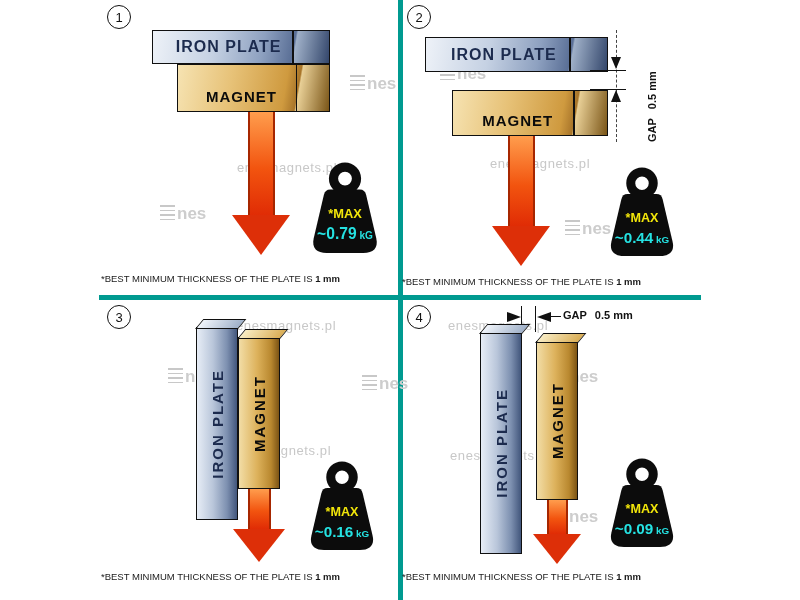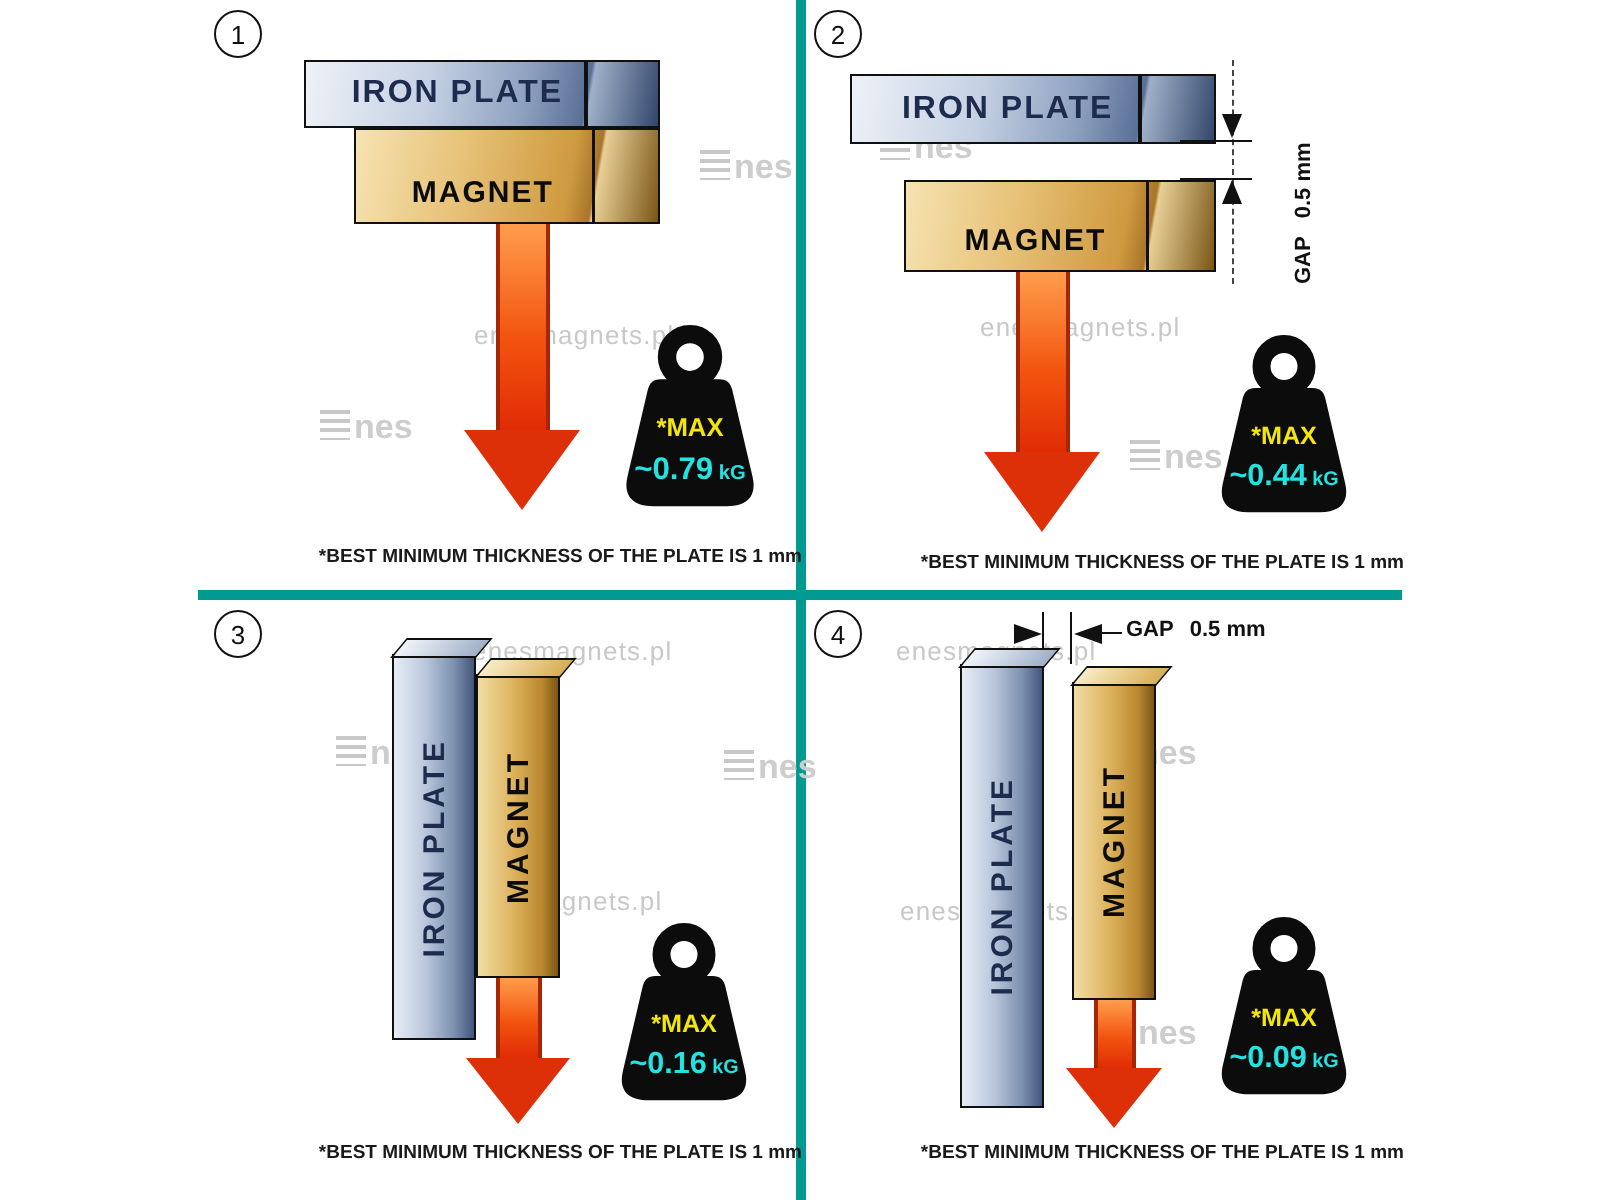--- a/index.html
+++ b/index.html
@@ -80,21 +80,21 @@
   .tri.up   { border-left:5px solid transparent; border-right:5px solid transparent; border-bottom:12px solid #111; }
   .tri.right{ border-top:5px solid transparent; border-bottom:5px solid transparent; border-left:14px solid #111; }
   .tri.left { border-top:5px solid transparent; border-bottom:5px solid transparent; border-right:14px solid #111; }
   .gap-rot { position:absolute; left:646px; top:142px; transform:rotate(-90deg);
              transform-origin:left top; display:flex; gap:9px; font-size:11px; font-weight:bold;
              color:#111; white-space:nowrap; }
   .gap-flat { position:absolute; left:563px; top:309px; display:flex; gap:8px; font-size:11px;
               font-weight:bold; color:#111; white-space:nowrap; }
 
   
-  .caption { position:absolute; width:300px; text-align:right; font-size:9.5px; color:#1a1a1a;font-weight:bold; }
+  .caption { position:absolute; width:300px; text-align:left; font-size:9.5px; color:#1a1a1a; }
   .cap1 { left:101px; top:273px; } .cap2 { left:402px; top:276px; }
   .cap3 { left:101px; top:571px; } .cap4 { left:402px; top:571px; }
 </style>
 </head>
 <body>
 
 <div class="canvas">
 
   <div class="divider-v"></div>
   <div class="divider-h"></div>

